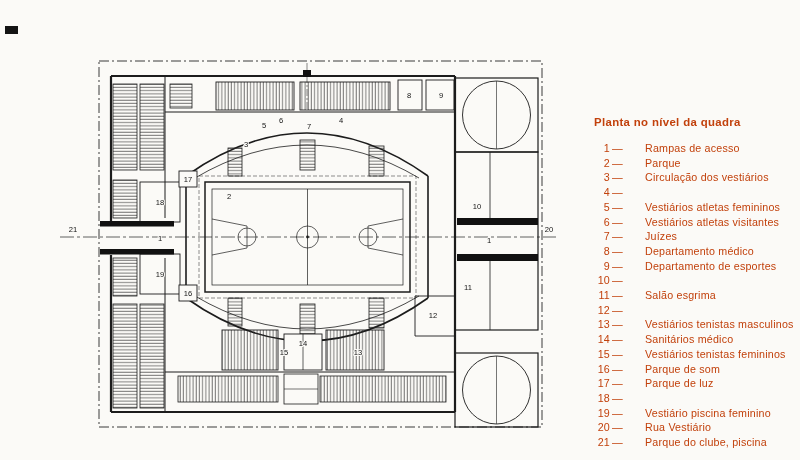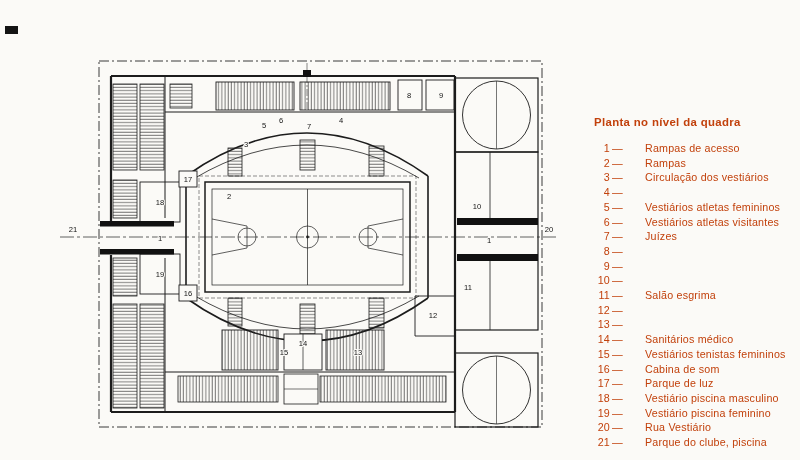--- a/index.html
+++ b/index.html
@@ -187,21 +187,21 @@
     <div class="legend-title">Planta no nível da quadra</div>
     <div class="legend-items">
         <div class="legend-row">
           <span class="num">1</span>
           <span class="dash">—</span>
           <span class="lbl">Rampas de acesso</span>
         </div>
         <div class="legend-row">
           <span class="num">2</span>
           <span class="dash">—</span>
-          <span class="lbl">Rampas</span>
+          <span class="lbl">Parque</span>
         </div>
         <div class="legend-row">
           <span class="num">3</span>
           <span class="dash">—</span>
           <span class="lbl">Circulação dos vestiários</span>
         </div>
         <div class="legend-row">
           <span class="num">4</span>
           <span class="dash">—</span>
         </div>
@@ -216,66 +216,68 @@
           <span class="lbl">Vestiários atletas visitantes</span>
         </div>
         <div class="legend-row">
           <span class="num">7</span>
           <span class="dash">—</span>
           <span class="lbl">Juízes</span>
         </div>
         <div class="legend-row">
           <span class="num">8</span>
           <span class="dash">—</span>
+          <span class="lbl">Departamento médico</span>
         </div>
         <div class="legend-row">
           <span class="num">9</span>
           <span class="dash">—</span>
+          <span class="lbl">Departamento de esportes</span>
         </div>
         <div class="legend-row">
           <span class="num">10</span>
           <span class="dash">—</span>
         </div>
         <div class="legend-row">
           <span class="num">11</span>
           <span class="dash">—</span>
           <span class="lbl">Salão esgrima</span>
         </div>
         <div class="legend-row">
           <span class="num">12</span>
           <span class="dash">—</span>
         </div>
         <div class="legend-row">
           <span class="num">13</span>
           <span class="dash">—</span>
+          <span class="lbl">Vestiários tenistas masculinos</span>
         </div>
         <div class="legend-row">
           <span class="num">14</span>
           <span class="dash">—</span>
           <span class="lbl">Sanitários médico</span>
         </div>
         <div class="legend-row">
           <span class="num">15</span>
           <span class="dash">—</span>
           <span class="lbl">Vestiários tenistas femininos</span>
         </div>
         <div class="legend-row">
           <span class="num">16</span>
           <span class="dash">—</span>
-          <span class="lbl">Cabina de som</span>
+          <span class="lbl">Parque de som</span>
         </div>
         <div class="legend-row">
           <span class="num">17</span>
           <span class="dash">—</span>
           <span class="lbl">Parque de luz</span>
         </div>
         <div class="legend-row">
           <span class="num">18</span>
           <span class="dash">—</span>
-          <span class="lbl">Vestiário piscina masculino</span>
         </div>
         <div class="legend-row">
           <span class="num">19</span>
           <span class="dash">—</span>
           <span class="lbl">Vestiário piscina feminino</span>
         </div>
         <div class="legend-row">
           <span class="num">20</span>
           <span class="dash">—</span>
           <span class="lbl">Rua Vestiário</span>

